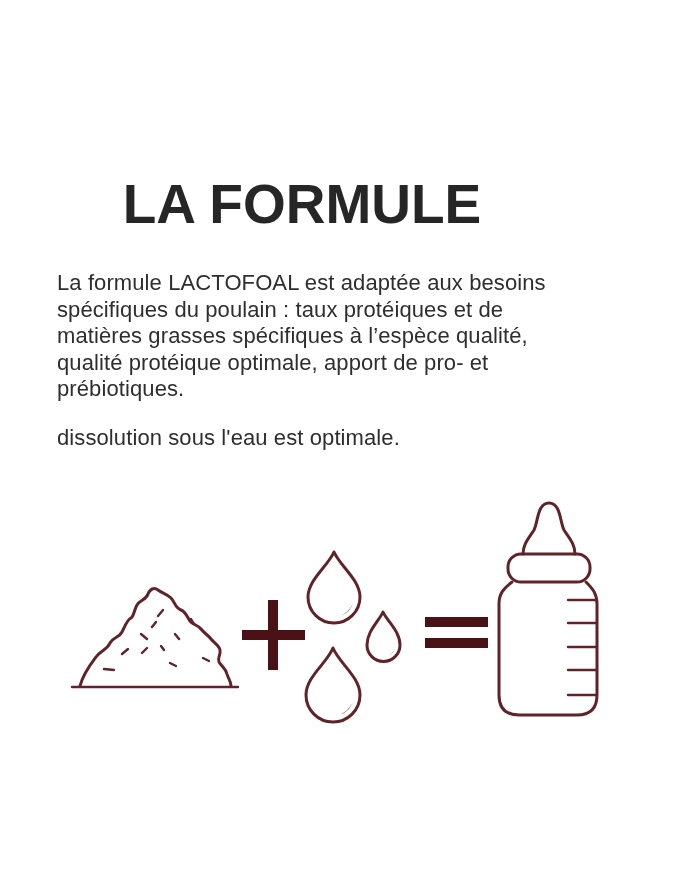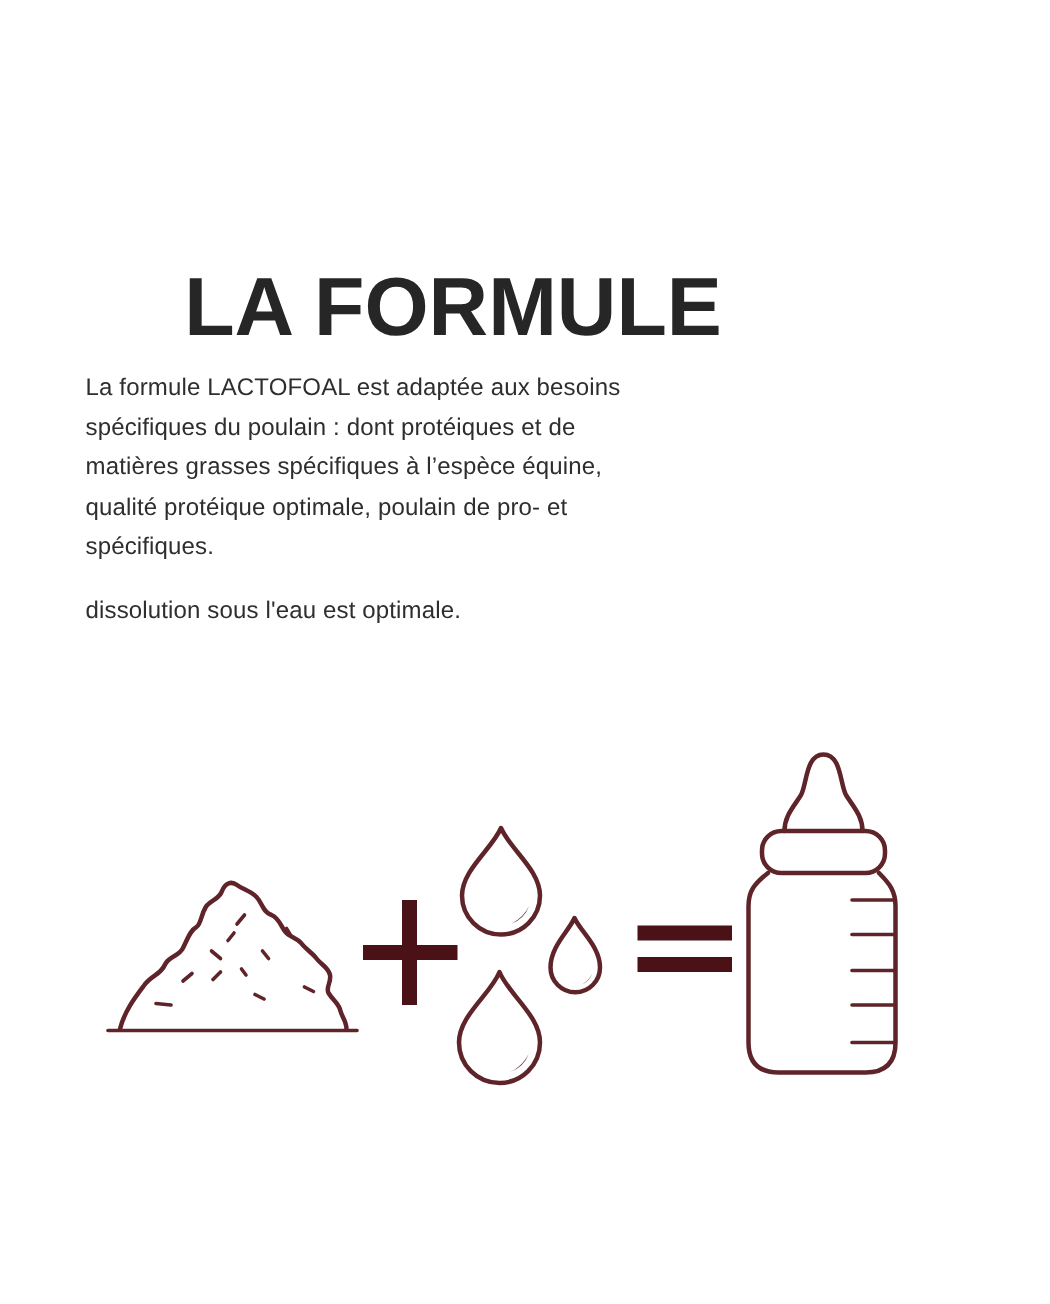--- a/index.html
+++ b/index.html
@@ -17,22 +17,22 @@
     position:relative;overflow:hidden;
   }
   .page-title{
     position:absolute;left:0;top:140px;width:604px;
     text-align:center;
     font-size:55px;font-weight:800;line-height:1;
     letter-spacing:0px;
     color:var(--title);
   }
   .text-block{
-    position:absolute;left:57px;top:246px;width:600px;
-    font-size:16px;line-height:26.5px;
+    position:absolute;left:57px;top:270px;width:600px;
+    font-size:22px;line-height:26.5px;
     color:var(--body_text);
     letter-spacing:0.1px;
   }
   .para{margin:0;}
   .illustration{
     position:absolute;left:0;top:488px;width:700px;height:250px;
   }
   .outline{fill:none;stroke:var(--line_art);stroke-width:3;stroke-linecap:round;stroke-linejoin:round;}
   .thin{fill:none;stroke:var(--line_art);stroke-width:2.4;stroke-linecap:round;}
   .speck{stroke:var(--line_art);stroke-width:2.4;stroke-linecap:round;}
@@ -41,24 +41,24 @@
 </style>
 </head>
 <body>
 
 <h1 class="page-title">LA FORMULE</h1>
 
 <div class="text-block">
   <p class="para">
     </p>
     <div>La formule LACTOFOAL est adaptée aux besoins</div>
-    <div>spécifiques du poulain : dont protéiques et de</div>
-    <div>matières grasses spécifiques à l’espèce équine,</div>
-    <div>qualité protéique optimale, poulain de pro- et</div>
-    <div>spécifiques.</div>
+    <div>spécifiques du poulain : taux protéiques et de</div>
+    <div>matières grasses spécifiques à l’espèce qualité,</div>
+    <div>qualité protéique optimale, apport de pro- et</div>
+    <div>prébiotiques.</div>
   <p></p>
   <p class="para">
     </p>
     <div>dissolution sous l'eau est optimale.</div>
   <p></p>
 </div>
 
 <svg class="illustration" viewBox="0 0 700 250" xmlns="http://www.w3.org/2000/svg">
 
   <g>

